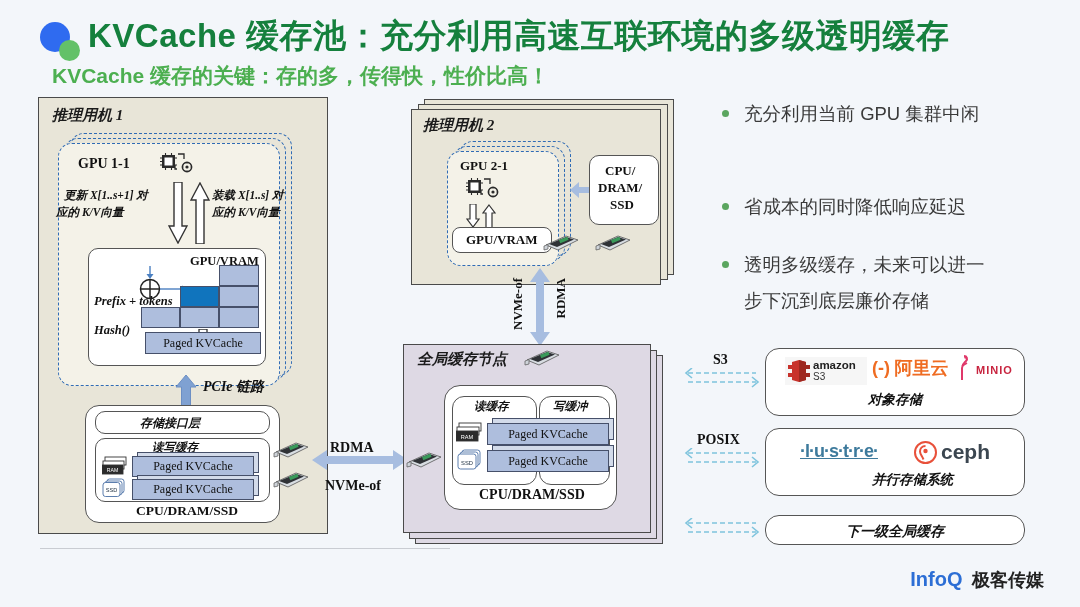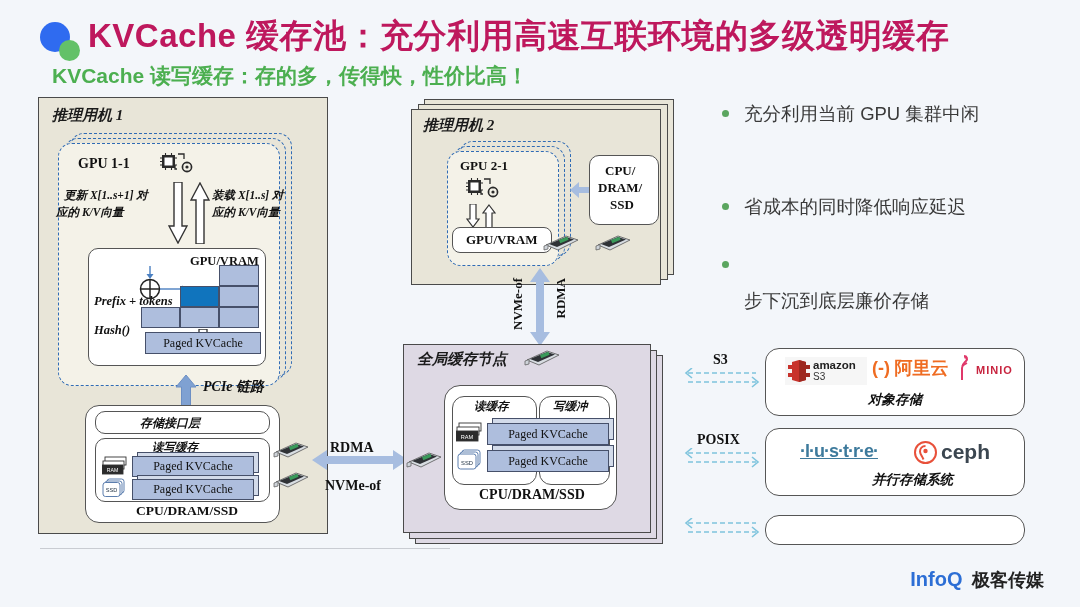--- a/index.html
+++ b/index.html
@@ -10,21 +10,21 @@
     overflow:hidden;position:relative;
   }
   .slide{position:relative;width:1080px;height:607px;}
 
   
   .logo-mark{position:absolute;left:40px;top:22px;width:46px;height:40px;}
   .logo-mark .b1{position:absolute;left:0;top:0;width:30px;height:30px;border-radius:50%;background:#2f6bf0;}
   .logo-mark .b2{position:absolute;left:19px;top:18px;width:21px;height:21px;border-radius:50%;background:#63c168;}
   .title{
     position:absolute;left:88px;top:14px;
-    font-size:33px;font-weight:bold;color:#be185d;letter-spacing:.5px;
+    font-size:33px;font-weight:bold;color:#15803d;letter-spacing:.5px;
     white-space:nowrap;
   }
   .subtitle{
     position:absolute;left:52px;top:62px;
     font-size:21px;font-weight:bold;color:#4caf50;white-space:nowrap;
   }
 
   
   .panel{position:absolute;box-sizing:border-box;border:1.5px solid #4a4a4a;}
   .stack-sh{position:absolute;box-sizing:border-box;border:1.5px solid #4a4a4a;}
@@ -73,21 +73,21 @@
 </head>
 <body>
 
 <div class="slide">
 
   <div class="logo-mark">
     <div class="b1"></div>
       <div class="b2"></div>
   </div>
   <div class="title">KVCache 缓存池：充分利用高速互联环境的多级透明缓存</div>
-  <div class="subtitle">KVCache 读写缓存：存的多，传得快，性价比高！</div>
+  <div class="subtitle">KVCache 缓存的关键：存的多，传得快，性价比高！</div>
 
   <div class="panel" style="left:38px;top:97px;width:290px;height:437px;background:#e8e5d8;"></div>
   <div class="panel-title" style="left:52px;top:106px;font-size:15px;">推理用机 1</div>
 
   <div class="dbox" style="left:70px;top:133px;width:222px;height:243px;"></div>
   <div class="dbox" style="left:64px;top:138px;width:222px;height:243px;"></div>
   <div class="dbox" style="left:58px;top:143px;width:222px;height:243px;background:#f4f2e8;"></div>
 
   <div class="lbl lbl-b" style="left:78px;top:156px;font-size:14px;">GPU 1-1</div>
 
@@ -391,28 +391,30 @@
   <div style="position:absolute;left:800px;top:441px;font-size:18px;font-weight:bold;color:#3d7a9c;letter-spacing:-1px;text-decoration:underline;">·l·u·s·t·r·e·</div>
   <svg style="position:absolute;left:913px;top:440px;" width="25" height="25" viewBox="0 0 25 25">
     <circle cx="12.5" cy="12.5" r="10.5" fill="none" stroke="#e8503a" stroke-width="2"></circle>
     <path d="M12.5 6 C9 6 7 8.5 7 11.5 C7 14 9 16 10.5 19.5" fill="none" stroke="#e8503a" stroke-width="2"></path>
     <circle cx="12.5" cy="11" r="2.2" fill="#e8503a"></circle>
   </svg>
   <div style="position:absolute;left:941px;top:440px;font-size:21px;font-weight:bold;color:#3b4650;">ceph</div>
   <div class="sbox-cap" style="left:765px;top:471px;width:295px;">并行存储系统</div>
 
   <div class="sbox" style="left:765px;top:515px;width:260px;height:30px;"></div>
+  <div class="sbox-cap" style="left:765px;top:523px;width:260px;font-size:14px;">下一级全局缓存</div>
 
   <div class="bul-dot" style="left:722px;top:110px;"></div>
   <div class="bul" style="left:744px;top:98px;">充分利用当前 GPU 集群中闲</div>
 
   <div class="bul-dot" style="left:722px;top:203px;"></div>
   <div class="bul" style="left:744px;top:191px;">省成本的同时降低响应延迟</div>
 
   <div class="bul-dot" style="left:722px;top:261px;"></div>
+  <div class="bul" style="left:744px;top:249px;">透明多级缓存，未来可以进一</div>
   <div class="bul" style="left:744px;top:285px;">步下沉到底层廉价存储</div>
 
   <div class="fline"></div>
   <div class="infoq">
     <span style="color:#2c6ed5;">Info</span><span style="color:#2c6ed5;">Q</span>
     <span style="color:#222;font-size:18px;margin-left:4px;">极客传媒</span>
   </div>
 
 </div>
 

